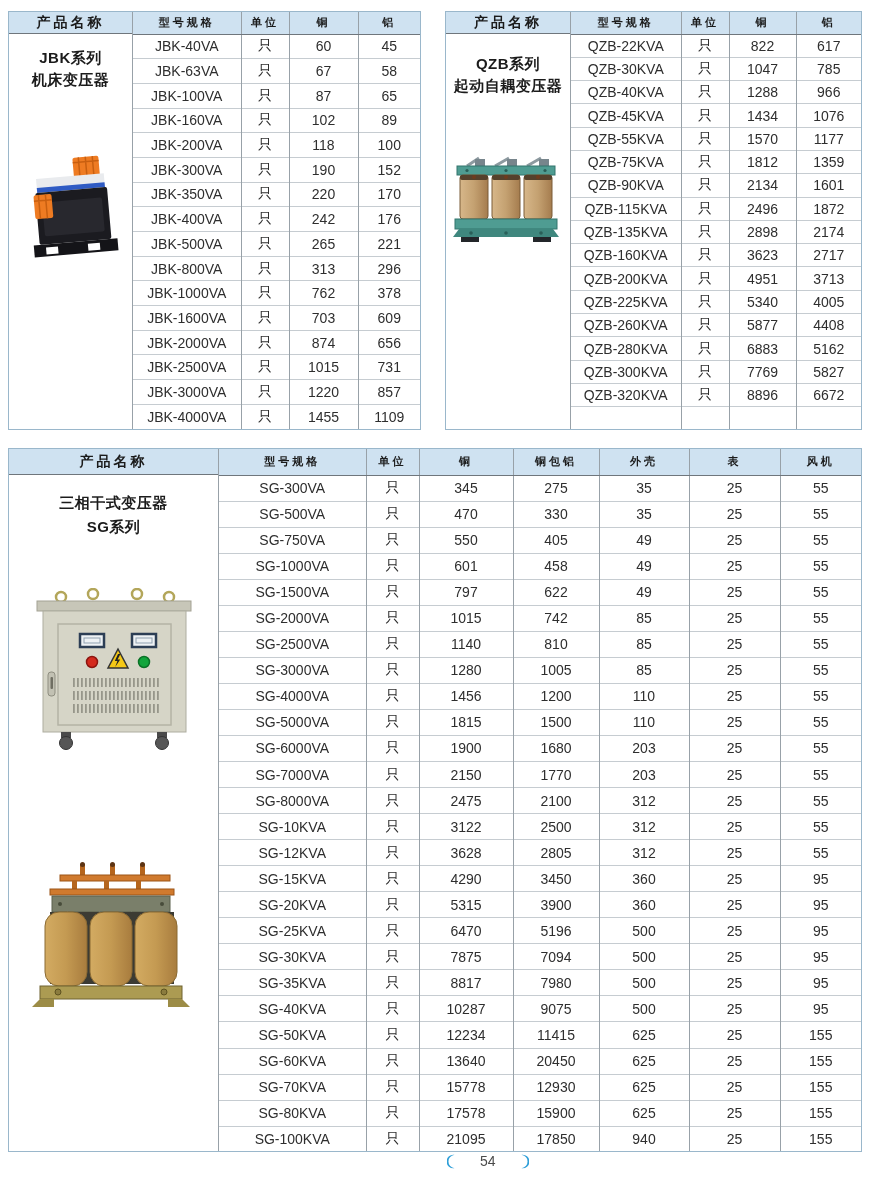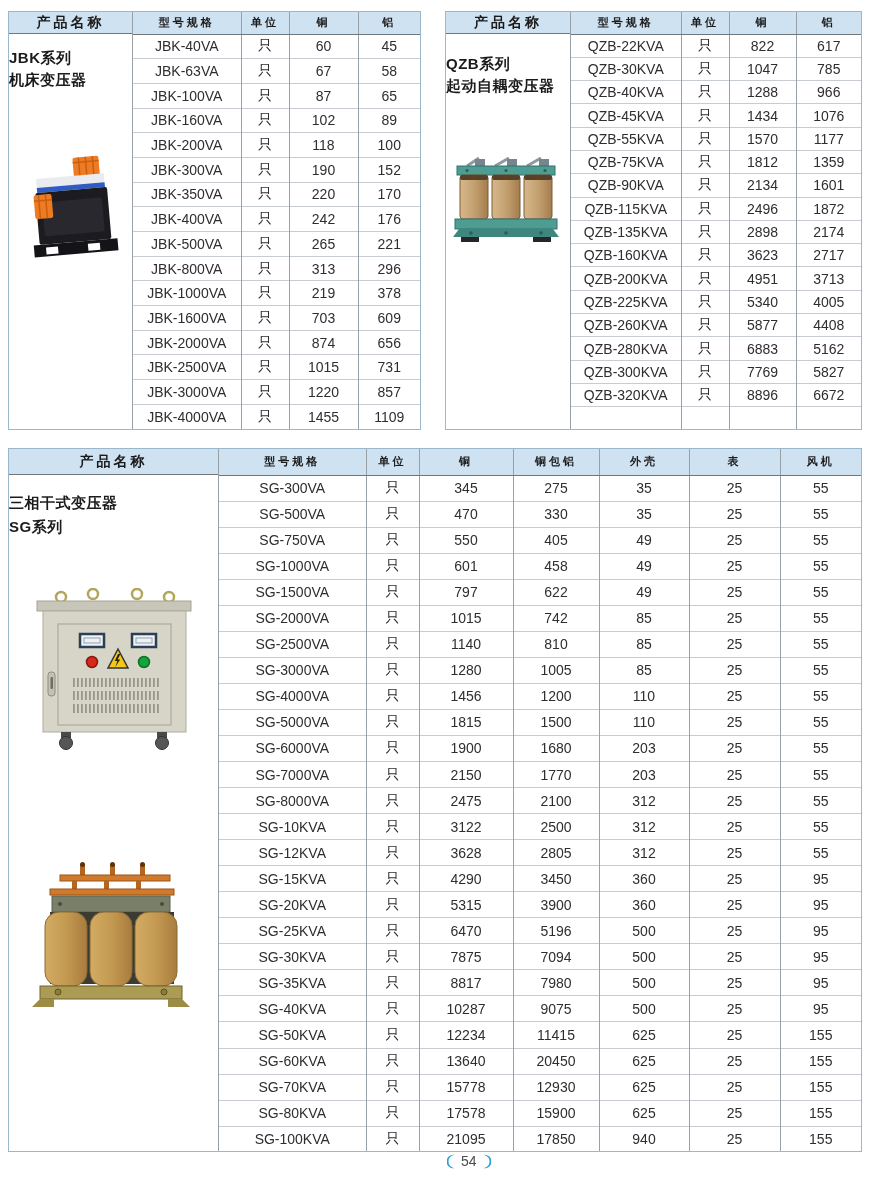--- a/index.html
+++ b/index.html
@@ -19,21 +19,21 @@
     display:flex; flex-direction:column; flex-shrink:0;
     border-right:1px solid #98a1a8;
   }
   .hd-cell {
     background:#cfe2f1; border-bottom:1px solid #6f767c;
     font-weight:bold; font-size:14px; letter-spacing:3px; color:#1b1b1b;
     display:flex; align-items:center; justify-content:center;text-align:center;
   }
   .prod-body { flex:1; position:relative; }
   .prod-name {
-    position:absolute; left:0; right:0; text-align:left;
+    position:absolute; left:0; right:0; text-align:center;
     font-weight:bold; font-size:15px; line-height:22px; color:#1b1b1b;
     letter-spacing:0.5px;
   }
   .prod-img { position:absolute; }
 
   table.data { border-collapse:collapse; table-layout:fixed; }
   table.data th {
     background:#cfe2f1; border-bottom:1px solid #6f767c;
     border-left:1px solid #98a1a8;
     font-size:11px; font-weight:bold; letter-spacing:3px; color:#1b1b1b;
@@ -63,21 +63,21 @@
 
   #sg { left:8px; top:448px; width:854px; height:704px; }
   #sg .prod-col { width:210px; }
   #sg table.data { width:642px; }
   #sg th, #sg .hd-cell { height:26px; }
   #sg td { height:26.05px; }
   #sg .prod-name { top:16px; line-height:24px; }
 
   .footer {
     position:absolute; left:447px; top:1152px; height:18px;
-    display:flex; align-items:center; gap:3px;
+    display:flex; align-items:center; gap:22px;
   }
   .page-num { font-size:14px; color:#4a4a4a; }
   .crescent { display:block; }
 </style>
 </head>
 <body>
 
 <div class="page">
 
   <section class="tbl" id="jbk">
@@ -177,21 +177,21 @@
           </tr>
           <tr>
             <td>JBK-800VA</td>
             <td>只</td>
             <td>313</td>
             <td>296</td>
           </tr>
           <tr>
             <td>JBK-1000VA</td>
             <td>只</td>
-            <td>219</td>
+            <td>762</td>
             <td>378</td>
           </tr>
           <tr>
             <td>JBK-1600VA</td>
             <td>只</td>
             <td>703</td>
             <td>609</td>
           </tr>
           <tr>
             <td>JBK-2000VA</td>

